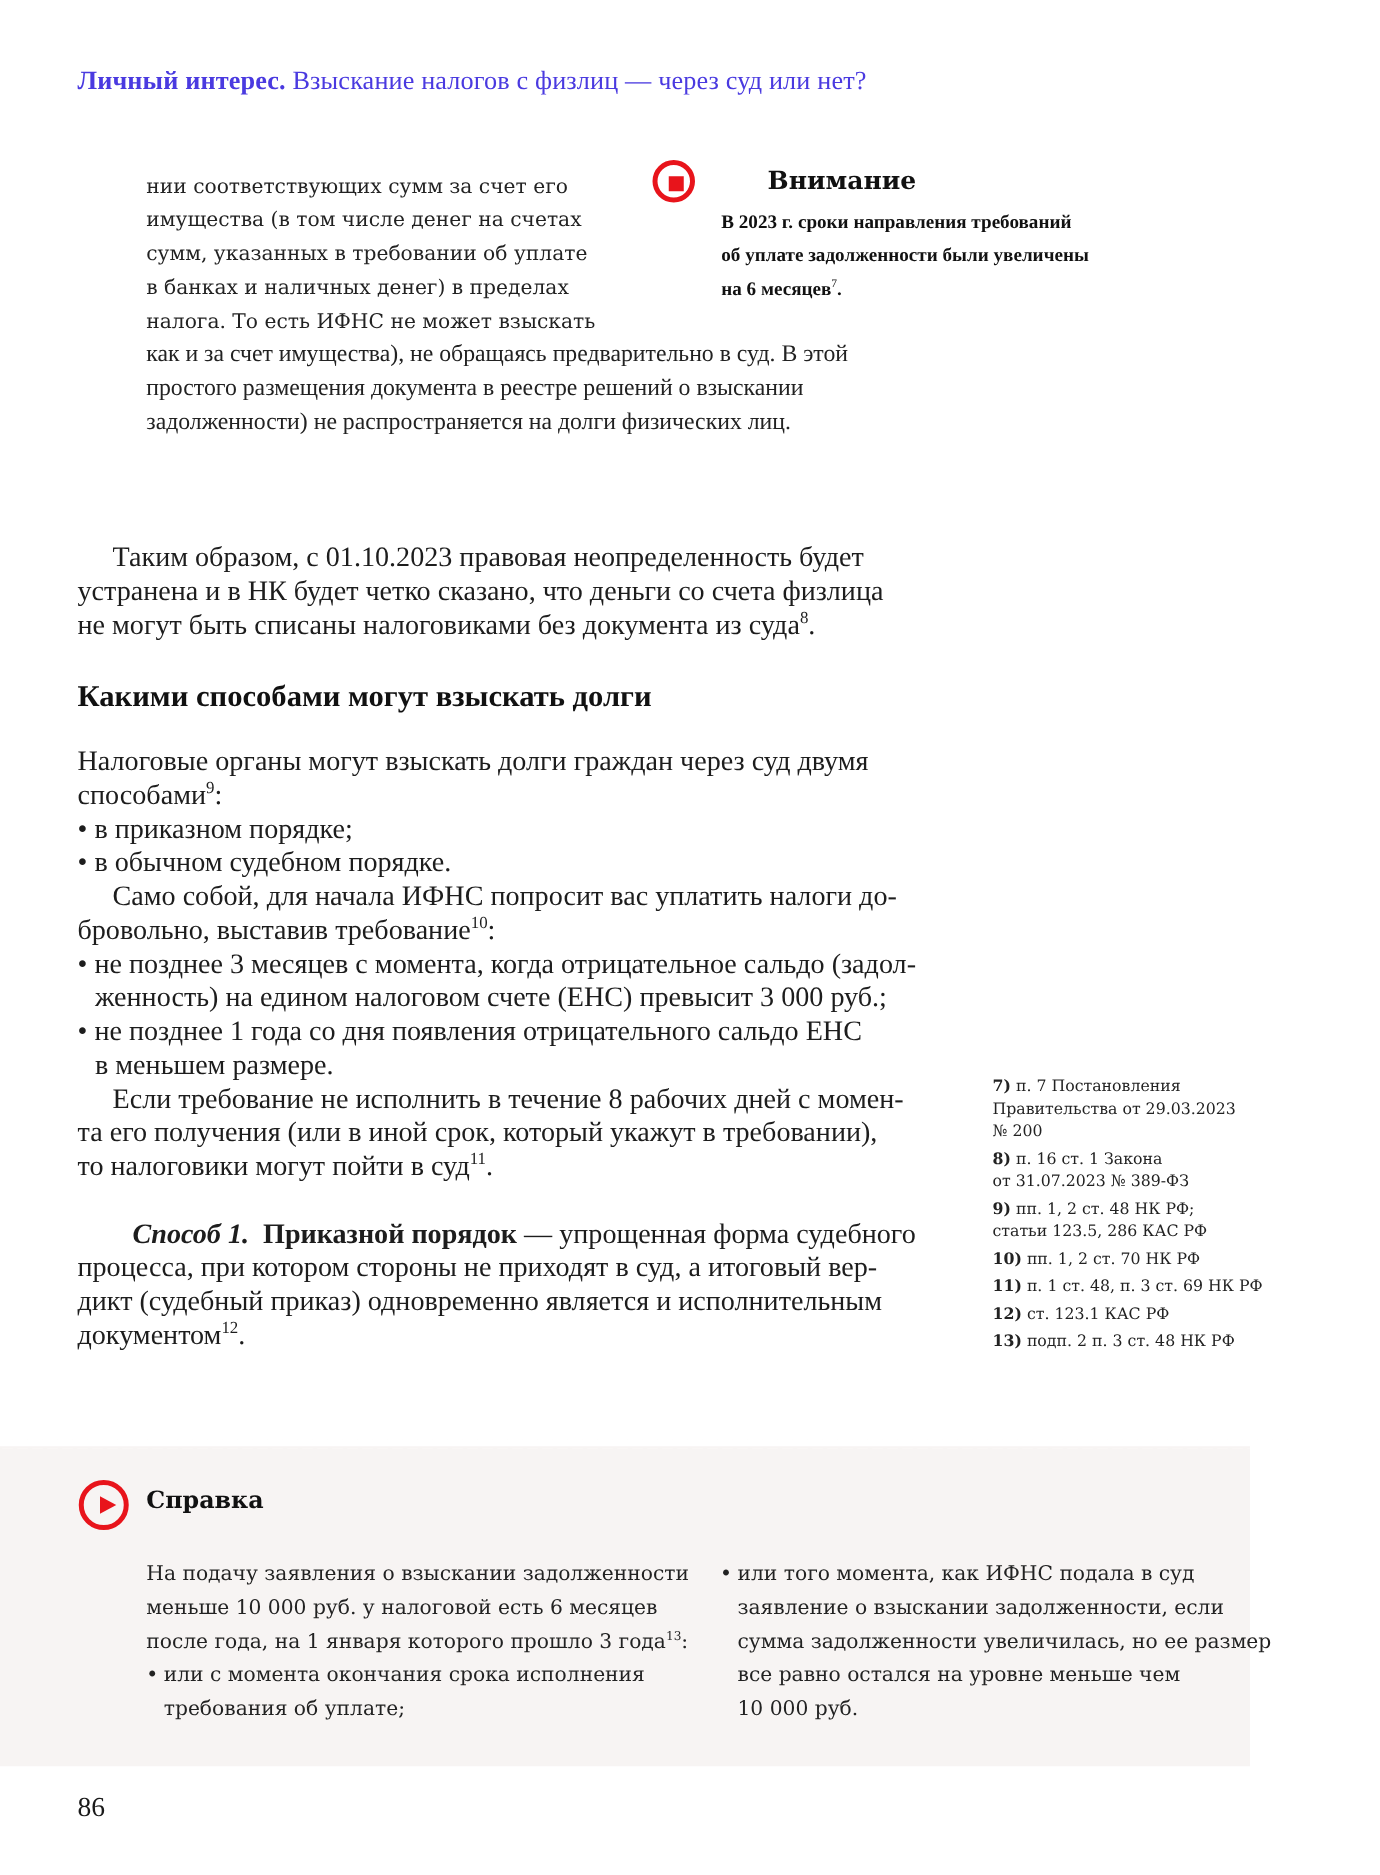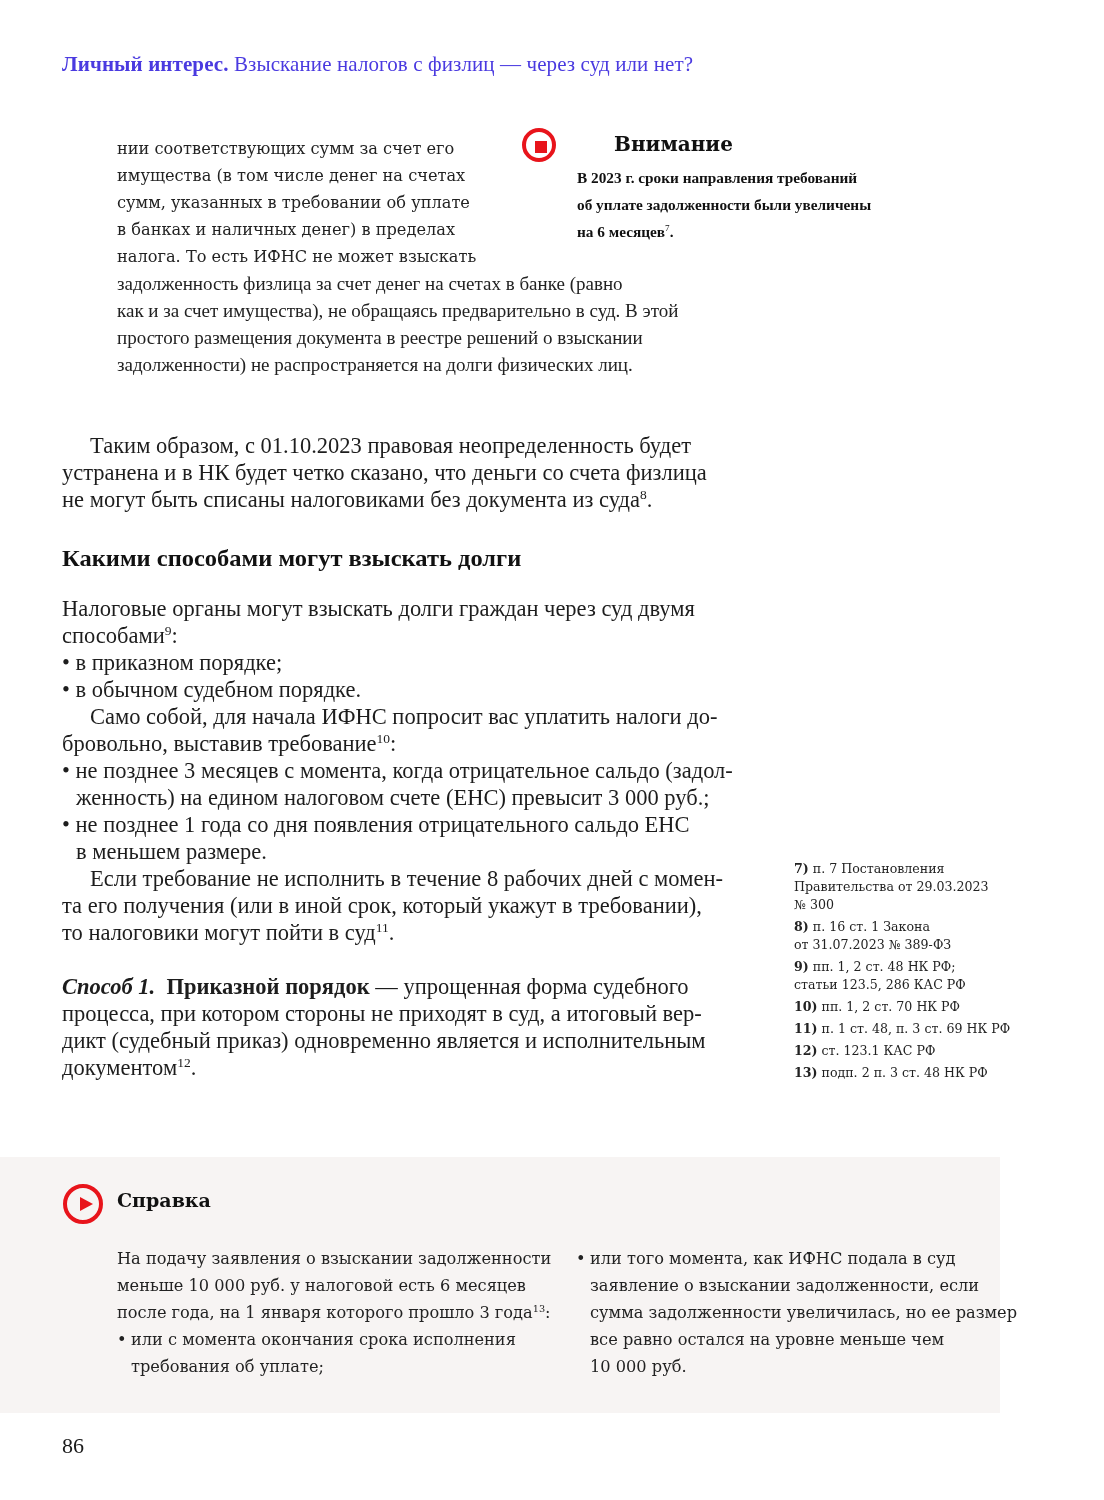--- a/index.html
+++ b/index.html
@@ -55,21 +55,21 @@
     .main .line { white-space: nowrap; }
     .indent { padding-left: 28px; }
     .bullet-line { padding-left: 0; }
     .bullet-cont { padding-left: 14px; }
     .h2 {
       left: 62px; top: 545px; font-size: 24px; font-weight: bold;
       font-family: "Liberation Serif", serif; color: #111; white-space: nowrap;
       transform: scaleX(1.02); transform-origin: left;
     }
     .method b { font-weight: bold; }
-    .method i { font-style: italic; font-weight: bold; }
+    .method i { font-style: italic; font-weight: bold; margin-left: 44px; }
 
     
     .footnotes {
       left: 794px; top: 860px; width: 270px;
       font-family: "DejaVu Serif", serif; font-size: 12.6px; line-height: 18px; color: #222;
     }
     .fn { margin-bottom: 4px; }
     .fn b { font-weight: bold; }
     .fn div { white-space: nowrap; }
 
@@ -120,21 +120,20 @@
 </div>
 
 <div class="abs intro-narrow">
   <div>нии соответствующих сумм за счет его</div>
   <div>имущества (в том числе денег на счетах</div>
   <div>сумм, указанных в требовании об уплате</div>
   <div>в банках и наличных денег) в пределах</div>
   <div>налога. То есть ИФНС не может взыскать</div>
 </div>
 <div class="abs intro-wide">
-  <div>задолженность физлица за счет денег на счетах в банке (равно</div>
   <div>как и за счет имущества), не обращаясь предварительно в суд. В этой</div>
   <div>простого размещения документа в реестре решений о взыскании</div>
   <div>задолженности) не распространяется на долги физических лиц.</div>
 </div>
 
 <div class="abs attention">
   <div class="attention-icon">
       <div class="sq"></div>
     </div>
   <div class="attention-title">Внимание</div>
@@ -173,21 +172,21 @@
   <div class="line"><i>Способ 1.</i>&nbsp; <b>Приказной порядок</b><span> — упрощенная форма судебного</span></div>
   <div class="line">процесса, при котором стороны не приходят в суд, а итоговый вер-</div>
   <div class="line">дикт (судебный приказ) одновременно является и исполнительным</div>
   <div class="line"><span>документом</span><sup>12</sup><span>.</span></div>
 </div>
 
 <div class="abs footnotes">
   <div class="fn">
     <div><b>7)</b> <span>п. 7 Постановления</span></div>
     <div>Правительства от 29.03.2023</div>
-    <div>№ 300</div>
+    <div>№ 200</div>
   </div>
   <div class="fn">
     <div><b>8)</b> <span>п. 16 ст. 1 Закона</span></div>
     <div>от 31.07.2023 № 389-ФЗ</div>
   </div>
   <div class="fn">
     <div><b>9)</b> <span>пп. 1, 2 ст. 48 НК РФ;</span></div>
     <div>статьи 123.5, 286 КАС РФ</div>
   </div>
   <div class="fn">

